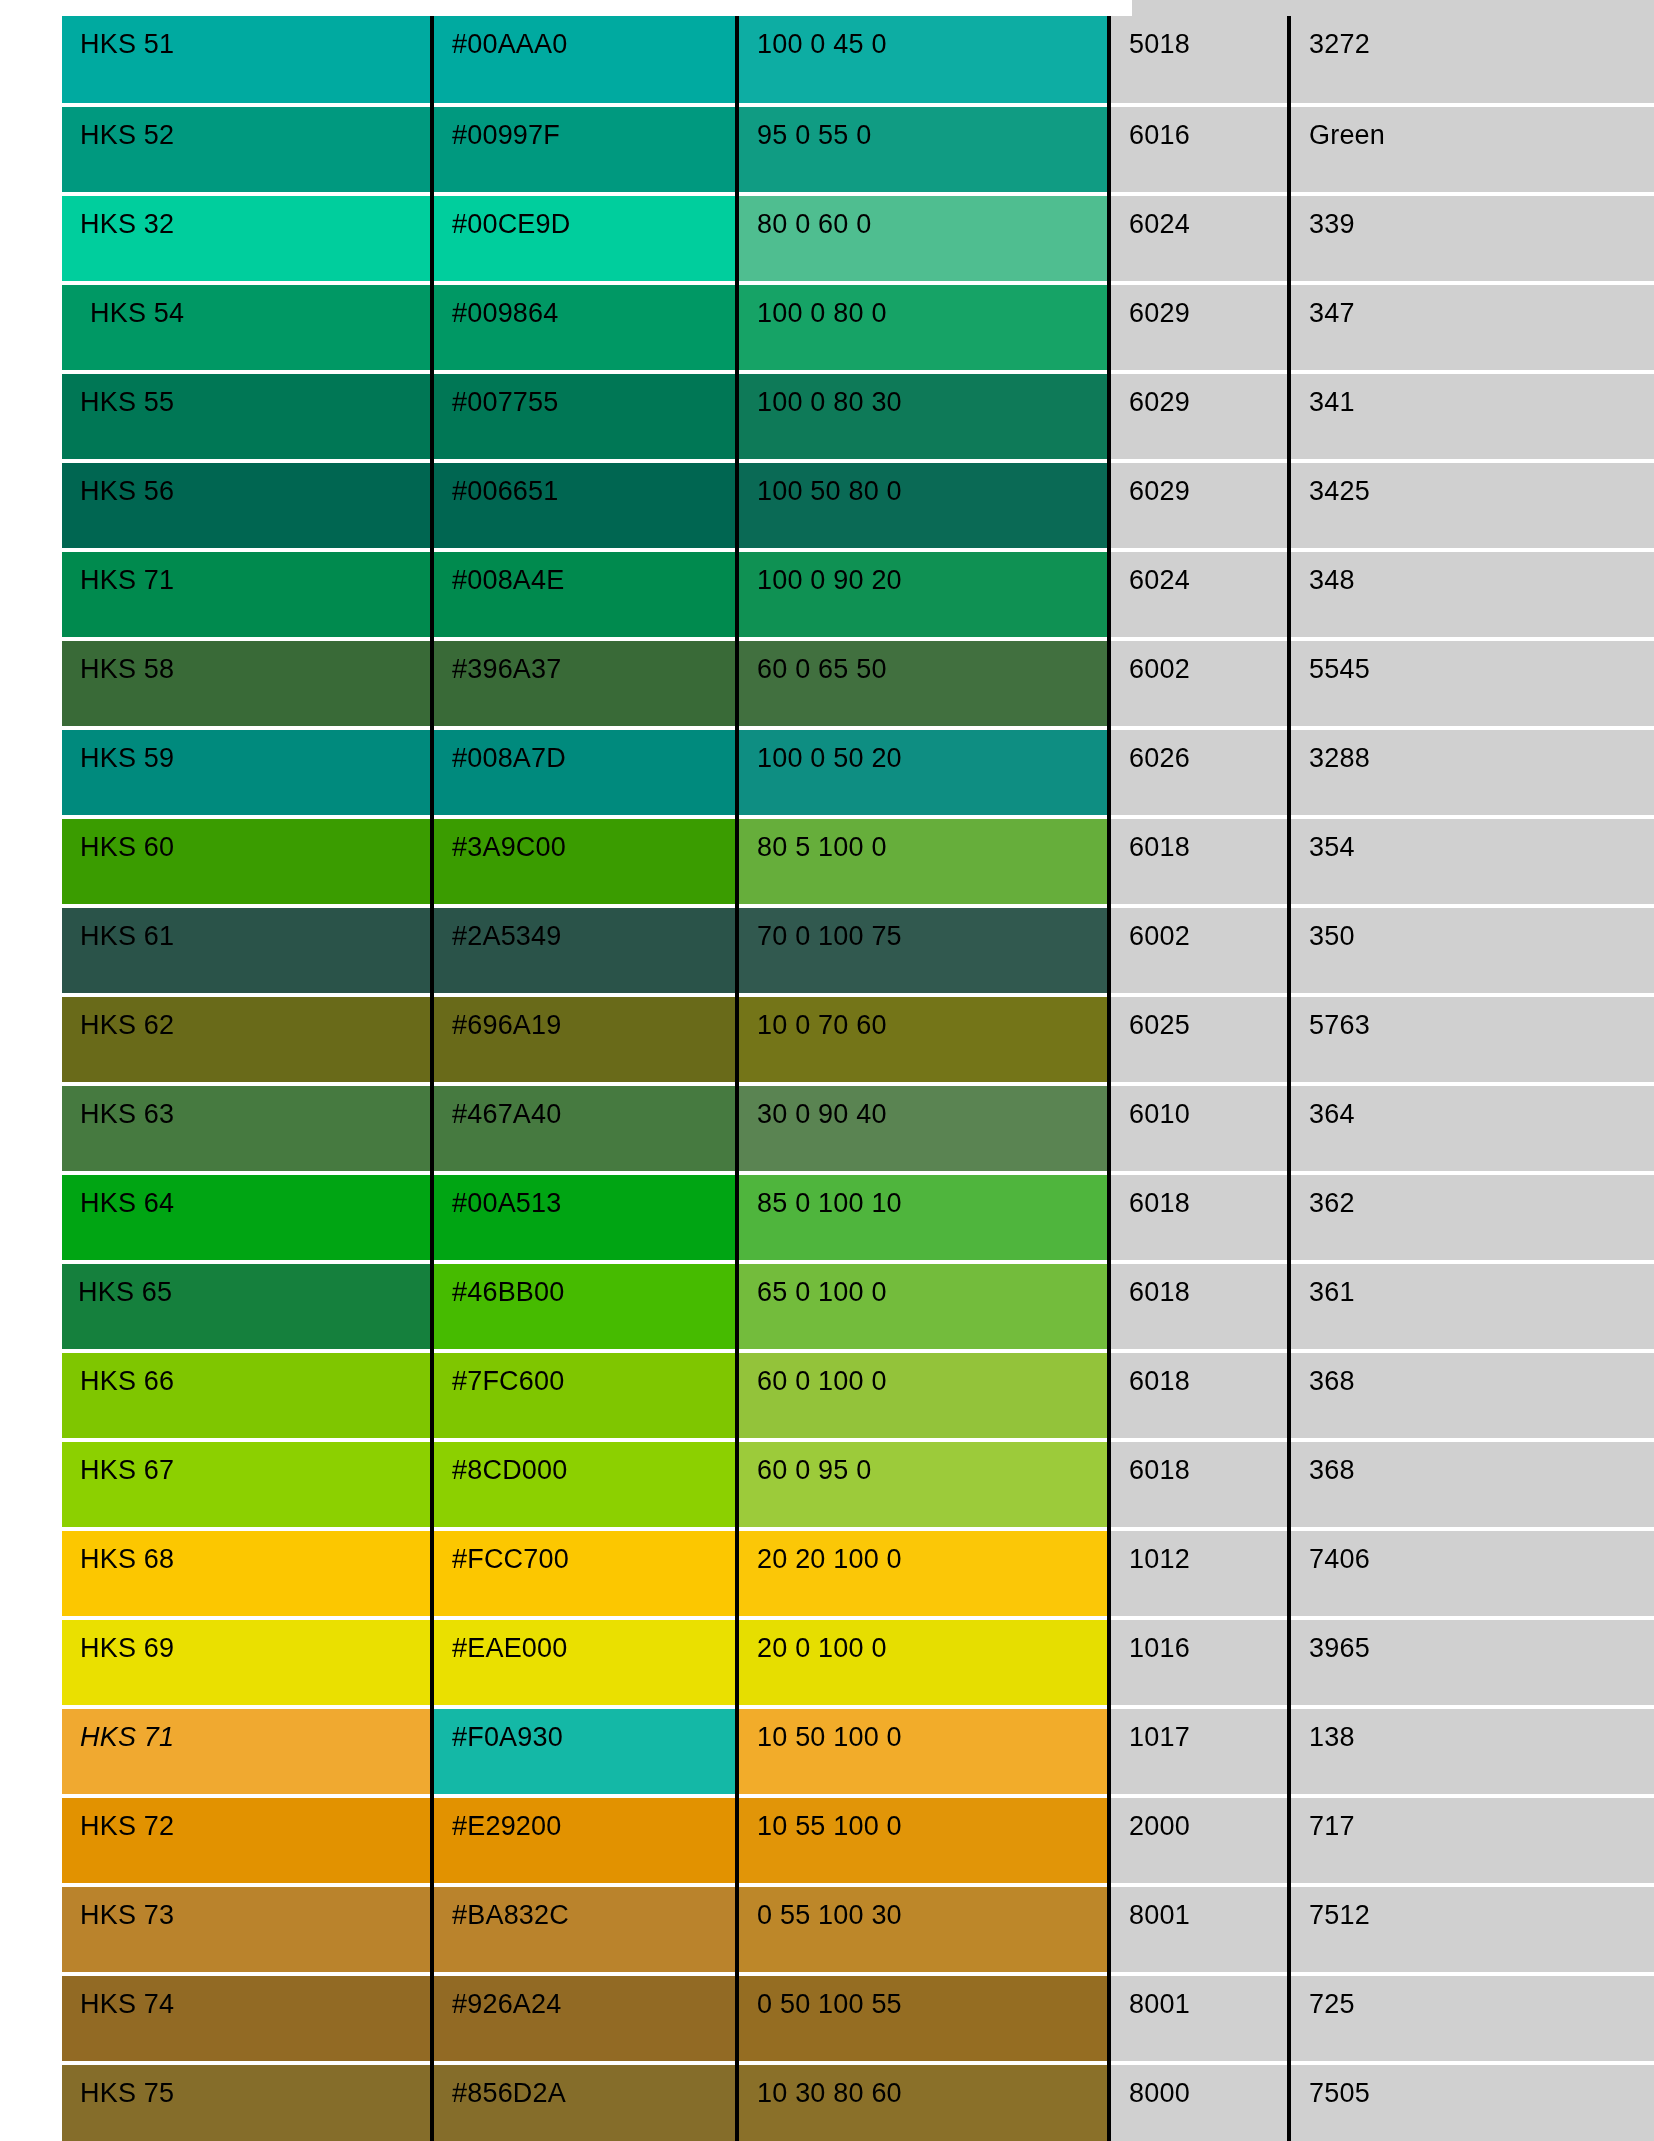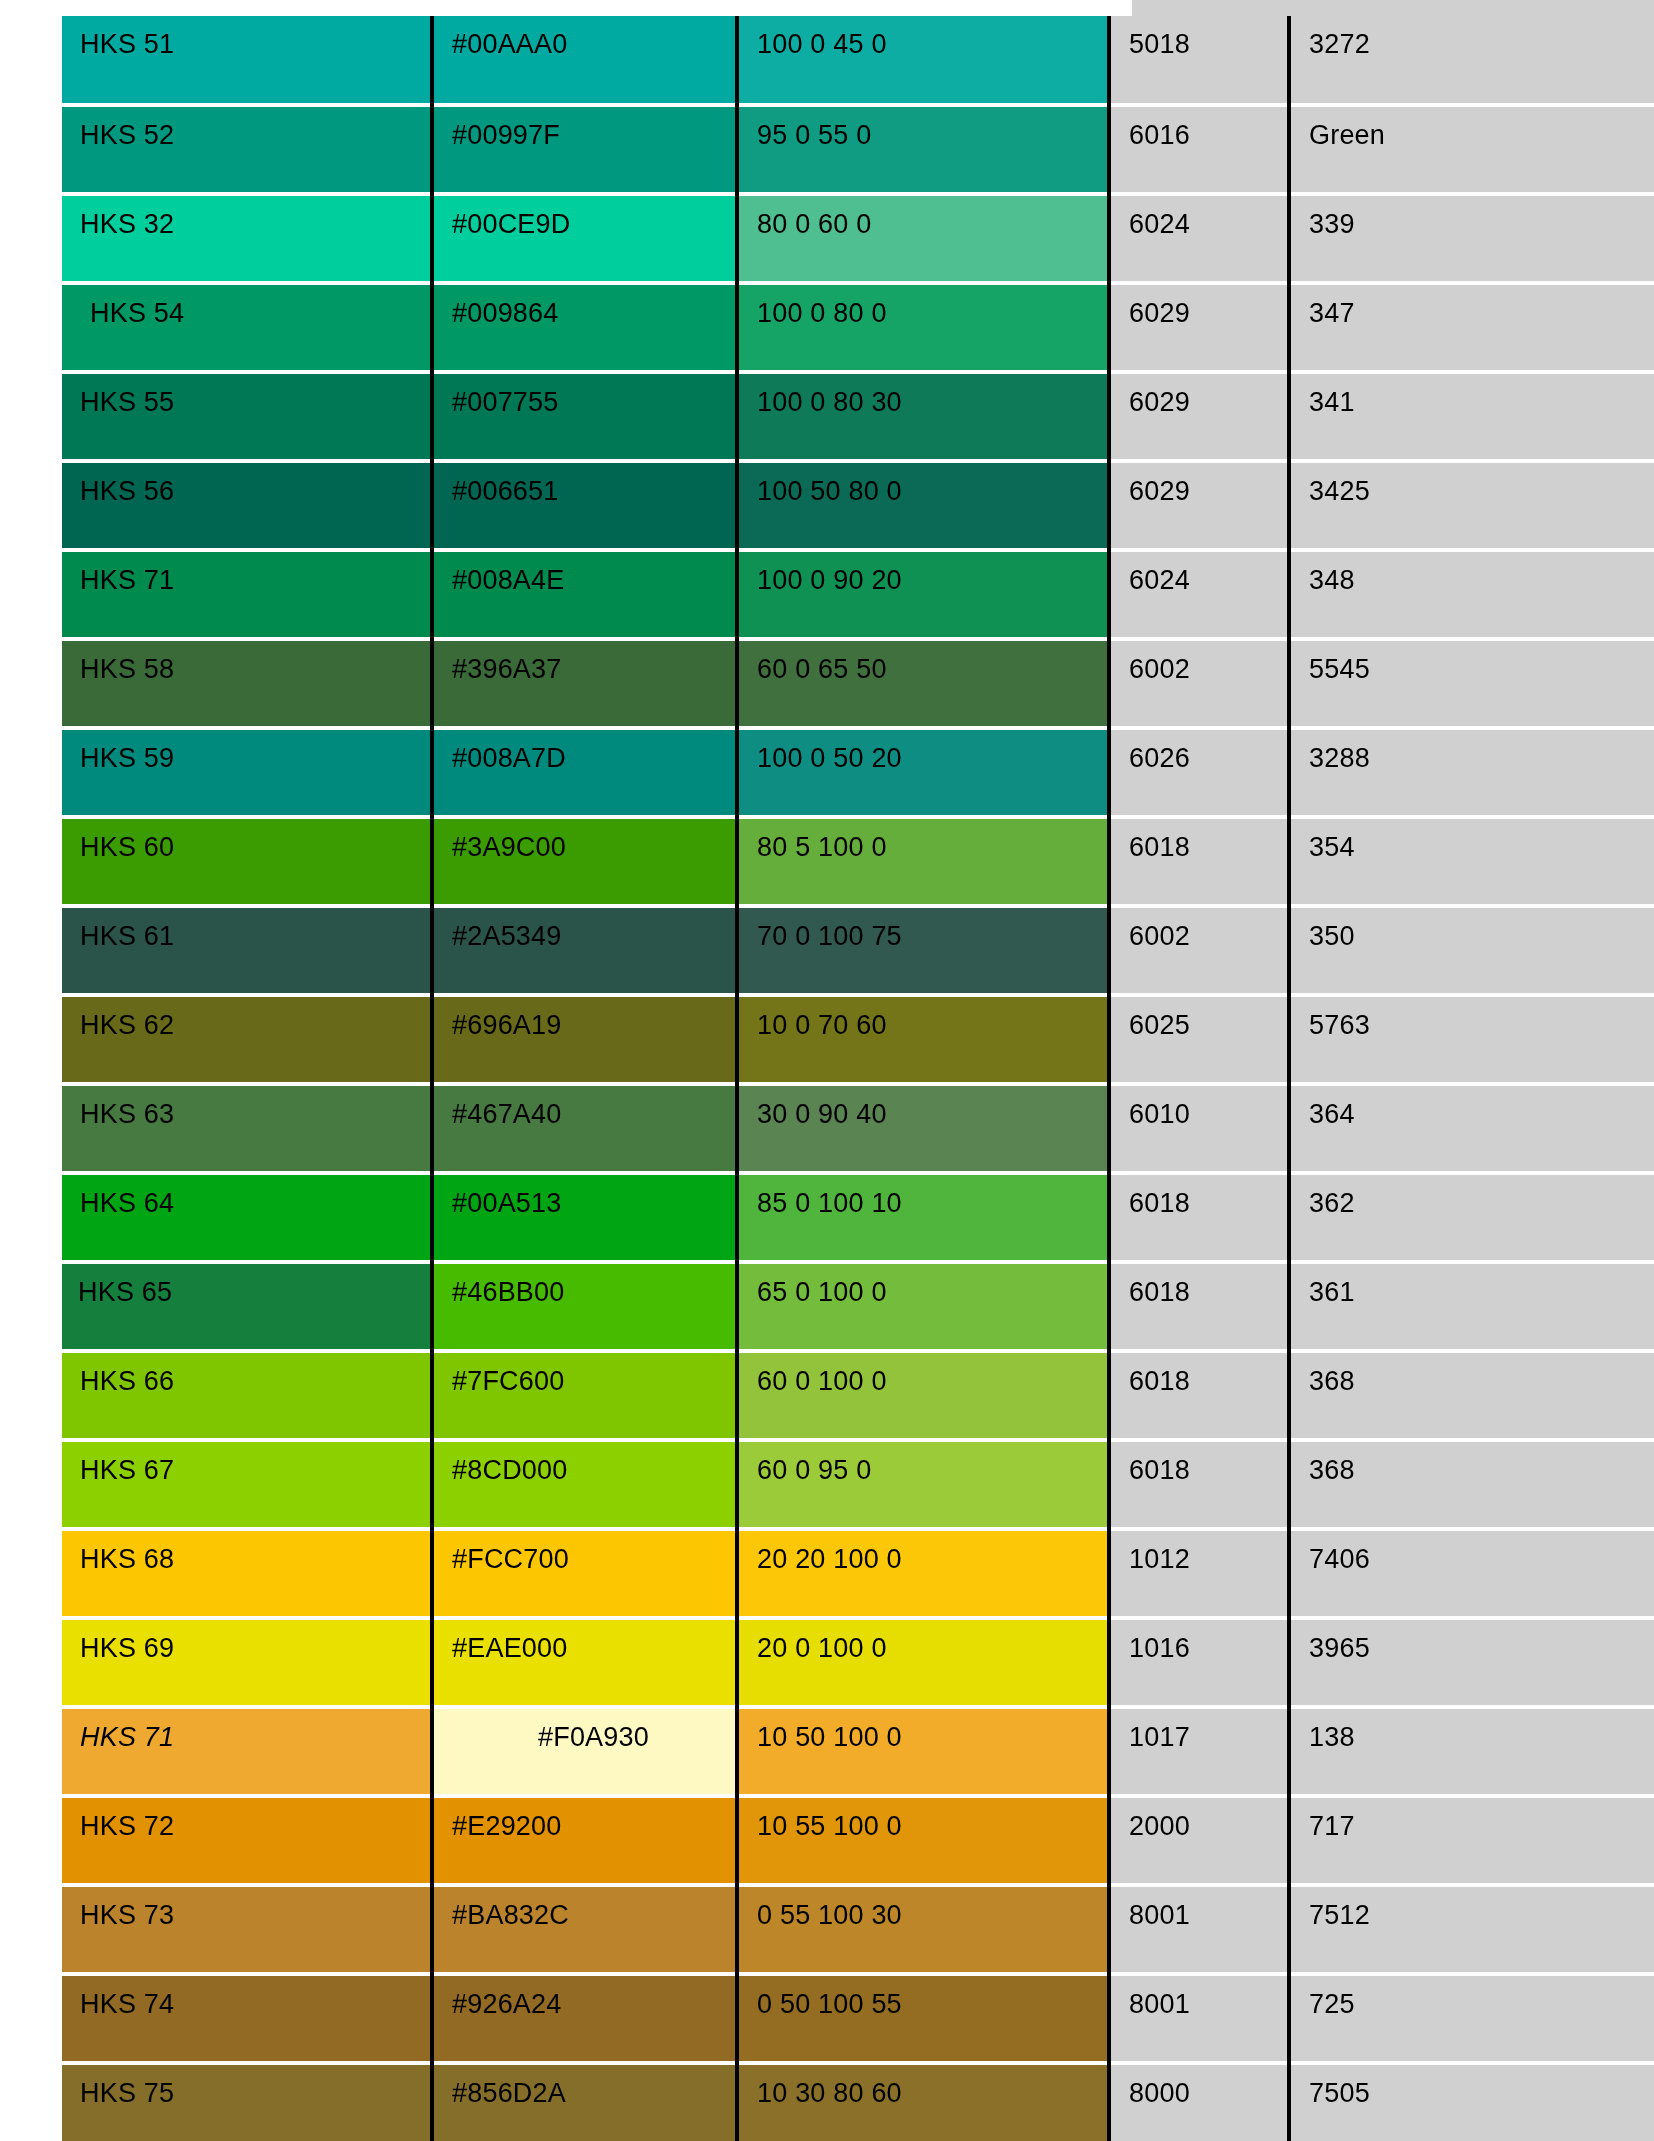--- a/index.html
+++ b/index.html
@@ -407,21 +407,21 @@
             <span class="cell-text">1016</span>
           </td>
           <td class="ref pantone">
             <span class="cell-text">3965</span>
           </td>
         </tr>
         <tr>
           <td class="swatch" style="background: rgb(240, 169, 48); font-style: italic;">
             <span class="cell-text">HKS 71</span>
           </td>
-          <td class="swatch" style="background: #fef9c3; text-align: center;">
+          <td class="swatch" style="background: #14b8a6;">
             <span class="cell-text">#F0A930</span>
           </td>
           <td class="swatch" style="background: rgb(242, 172, 42);">
             <span class="cell-text">10 50 100 0</span>
           </td>
           <td class="ref ral">
             <span class="cell-text">1017</span>
           </td>
           <td class="ref pantone">
             <span class="cell-text">138</span>

